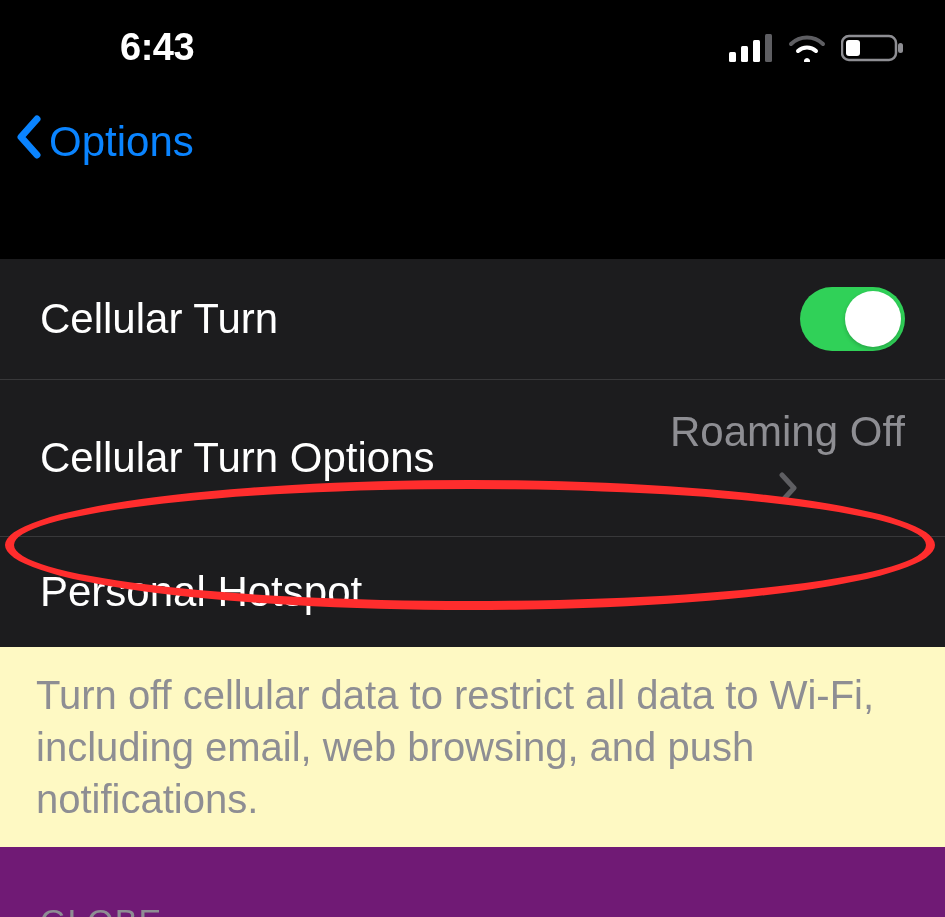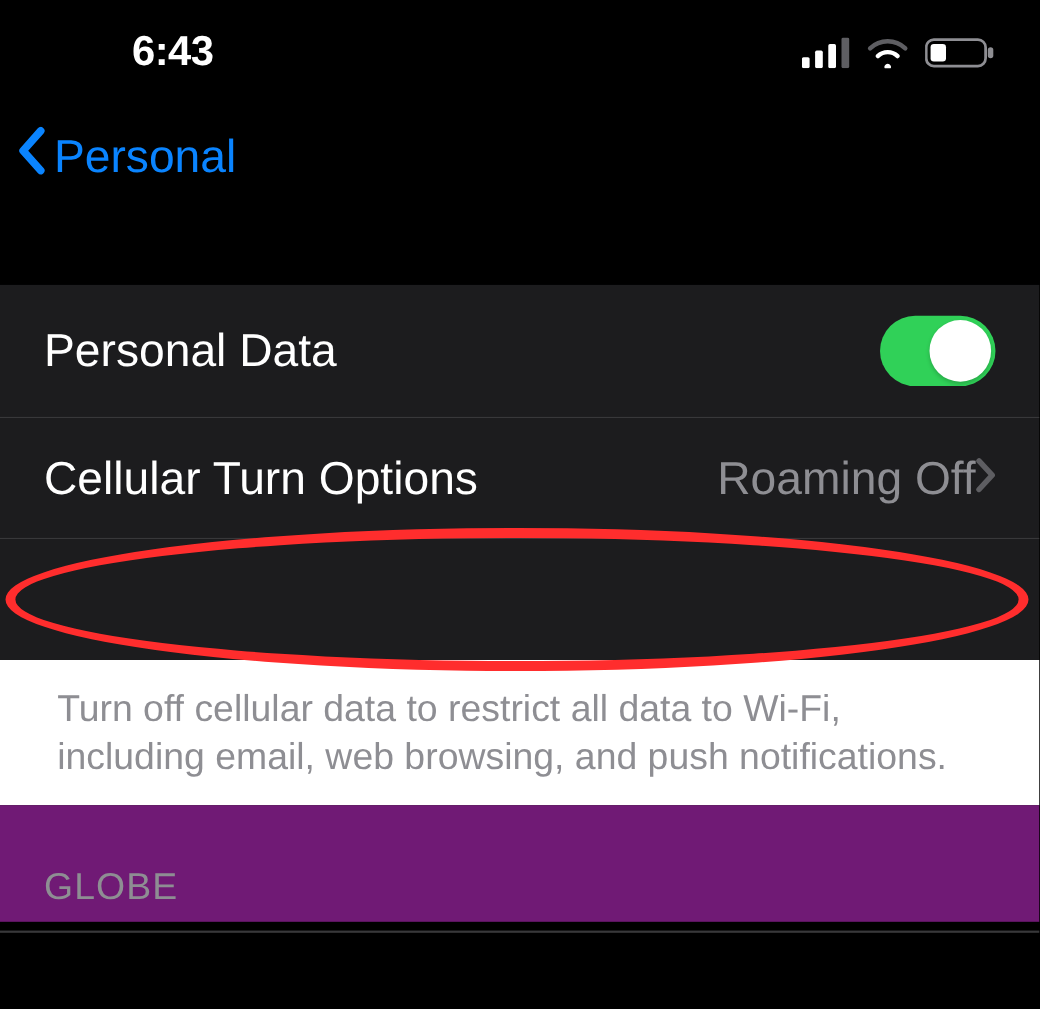--- a/index.html
+++ b/index.html
@@ -95,20 +95,22 @@
     
     .row-label {
       font-size: 42px;
       font-weight: 400;
       color: #ffffff;
     }
     
     .row-trailing {
       display: flex;
       align-items: center;
+      gap: 16px;
+      flex-direction: column;
     }
     
     .row-value {
       font-size: 42px;
       color: #8e8e93;
     }
     
     .chevron-right {
       color: #5e5e62;
     }
@@ -127,25 +129,25 @@
       right: 4px;
       top: 4px;
       width: 56px;
       height: 56px;
       background: #ffffff;
       border-radius: 50%;
       box-shadow: 0 2px 4px rgba(0,0,0,0.2);
     }
     
     .section-footer {
-      padding: 22px 52px;
-      font-size: 34px;
+      padding: 22px 36px;
+      font-size: 40px;
       line-height: 1.3;
       color: #8e8e93;
-      background: #ffffff;
+      background: #fef9c3;
     }
     
     .section-header-text {
       padding: 55px 40px 12px 40px;
       font-size: 34px;
       color: #8e8e93;
       text-transform: uppercase;
       letter-spacing: 1px;
       background: #701a75;
     }
@@ -202,46 +204,47 @@
   </div>
 </div>
 
 <div class="nav-header">
   <div class="back-button">
     <span class="back-chevron">
       <svg width="30" height="44" viewBox="0 0 30 44">
         <path d="M22 4 L6 22 L22 40" stroke="#0a84ff" stroke-width="7" fill="none" stroke-linecap="round" stroke-linejoin="round"></path>
       </svg>
     </span>
-    <span>Personal</span>
+    <span>Options</span>
   </div>
 </div>
 
 <div class="settings-section">
 
   <div class="settings-row">
-    <div class="row-label">Personal Data</div>
+    <div class="row-label">Cellular Turn</div>
     <div class="toggle-switch">
       <div class="toggle-knob"></div>
     </div>
   </div>
 
   <div class="settings-row">
     <div class="row-label">Cellular Turn Options</div>
     <div class="row-trailing">
       <span class="row-value">Roaming Off</span>
       <span class="chevron-right">
         <svg width="18" height="32" viewBox="0 0 18 32">
           <path d="M3 3 L15 16 L3 29" stroke="#5e5e62" stroke-width="5" fill="none" stroke-linecap="round" stroke-linejoin="round"></path>
         </svg>
       </span>
     </div>
   </div>
 
   <div class="settings-row">
+    <div class="row-label">Personal Hotspot</div>
   </div>
 
 </div>
 
 <div class="section-footer">Turn off cellular data to restrict all data to Wi-Fi, including email, web browsing, and push notifications.</div>
 
 <div class="section-header-text">GLOBE</div>
 
 <div class="bottom-divider"></div>
 

